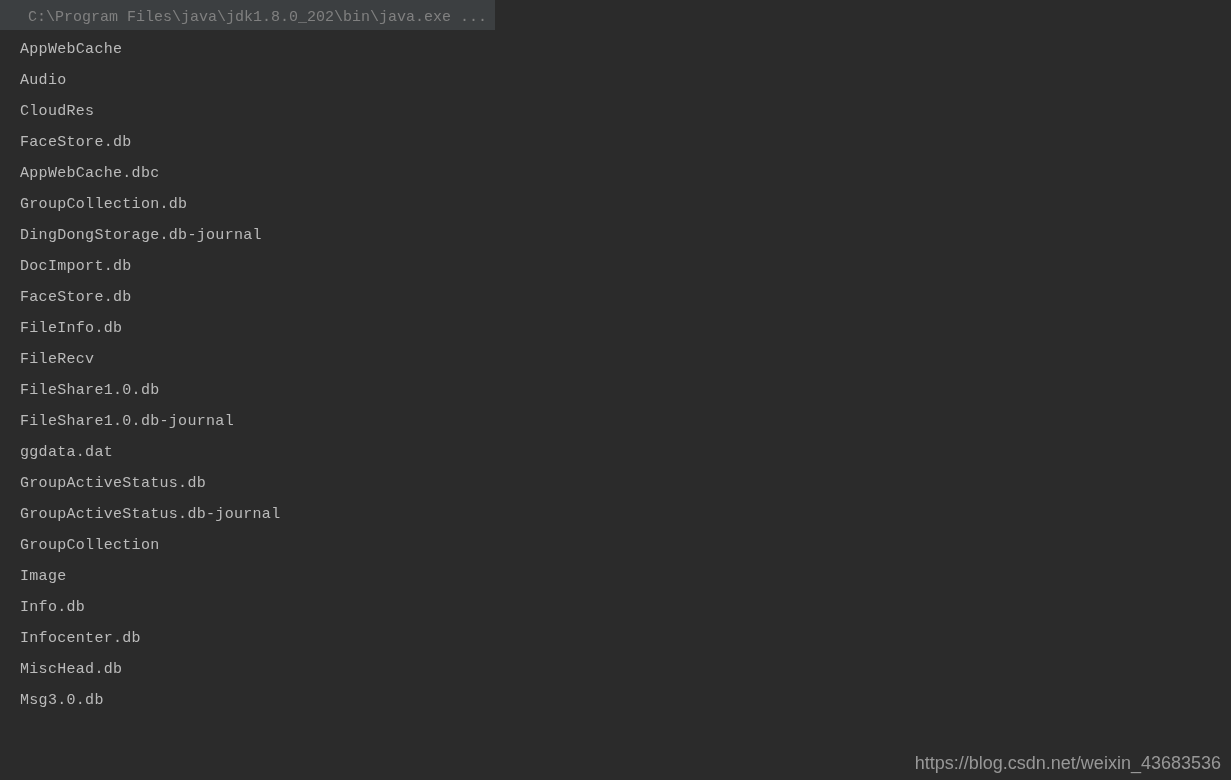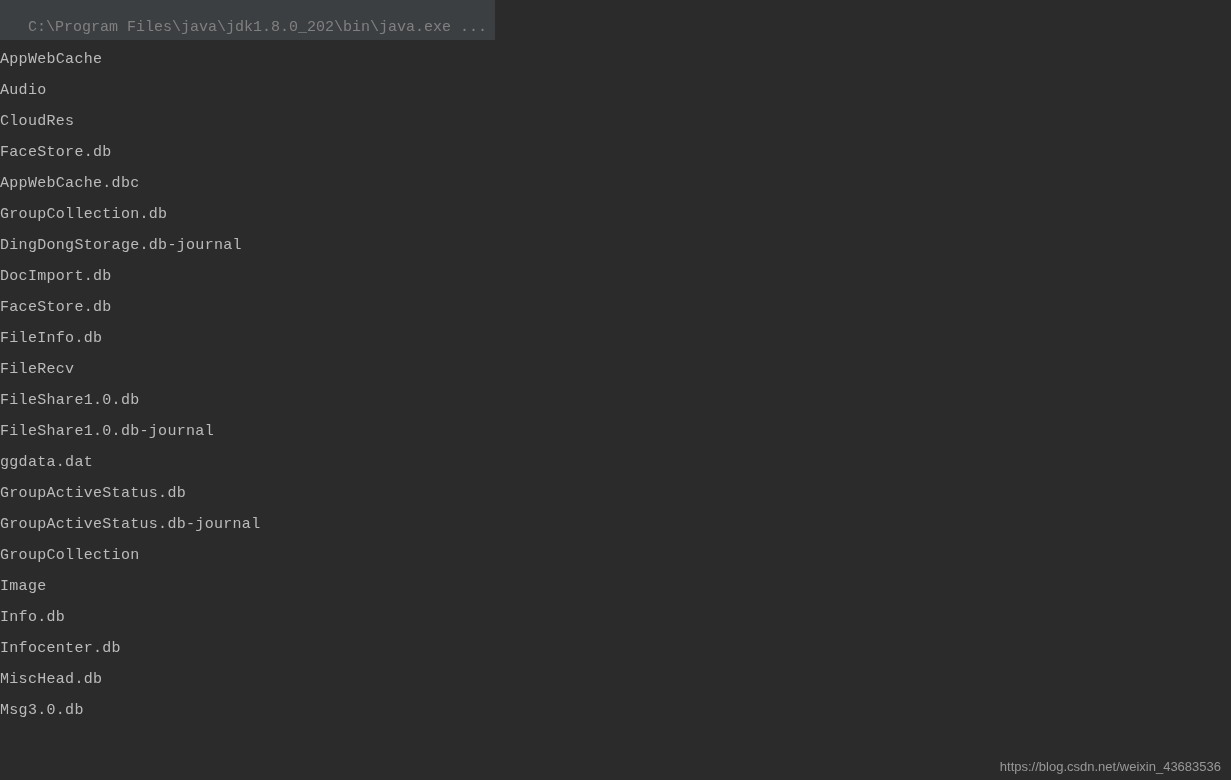--- a/index.html
+++ b/index.html
@@ -15,40 +15,41 @@
       width: 1231px;
       height: 780px;
       overflow: hidden;
       position: relative;
     }
     .console-container {
       padding: 0;
     }
     .command-line {
       background-color: #3c3f41;
-      padding: 19px 8px 4px 28px;
+      padding: 9px 8px 4px 28px;
       color: #808080;
       display: inline-block;
       margin-bottom: 4px;
     }
     .output-list {
+      padding-left: 20px;
     }
     .output-line {
       line-height: 31px;
       color: #bbbbbb;
       white-space: pre;
       letter-spacing: 0.3px;
     }
     .watermark {
       position: absolute;
       bottom: 6px;
       right: 10px;
       color: #aaaaaa;
       font-family: Arial, sans-serif;
-      font-size: 13px;
+      font-size: 18px;
       opacity: 0.85;
     }
   </style>
 </head>
 <body>
 
 <div class="console-container">
   <div class="command-line">C:\Program Files\java\jdk1.8.0_202\bin\java.exe  ...</div>
   <div class="output-list">
     <div class="output-line">AppWebCache</div>

